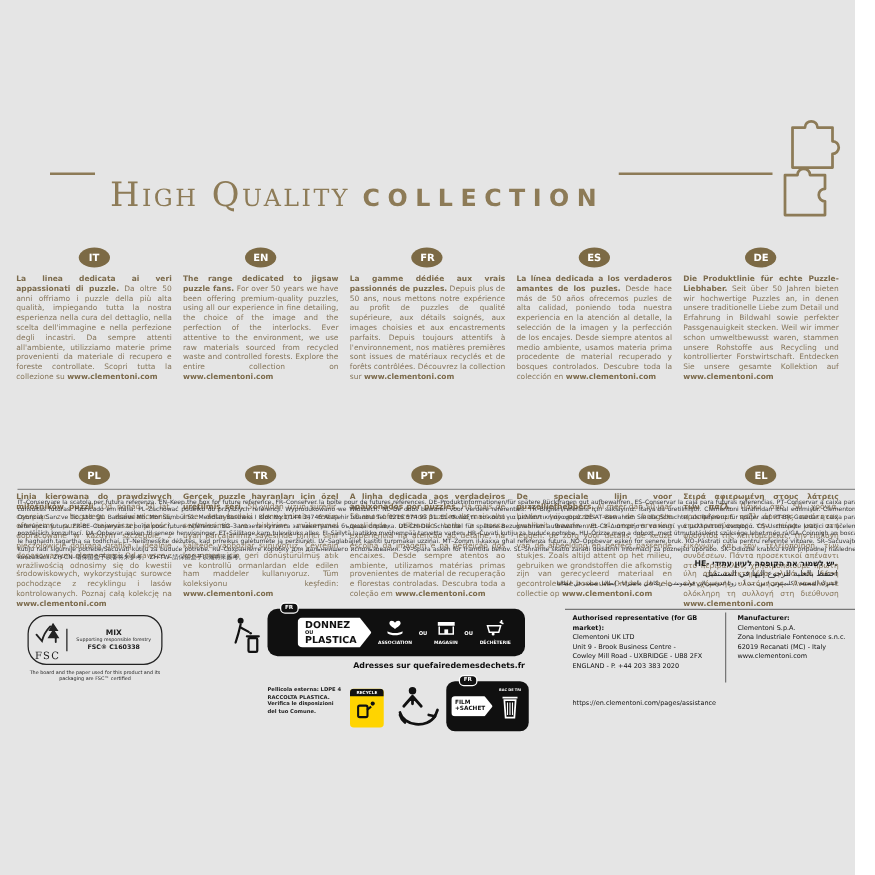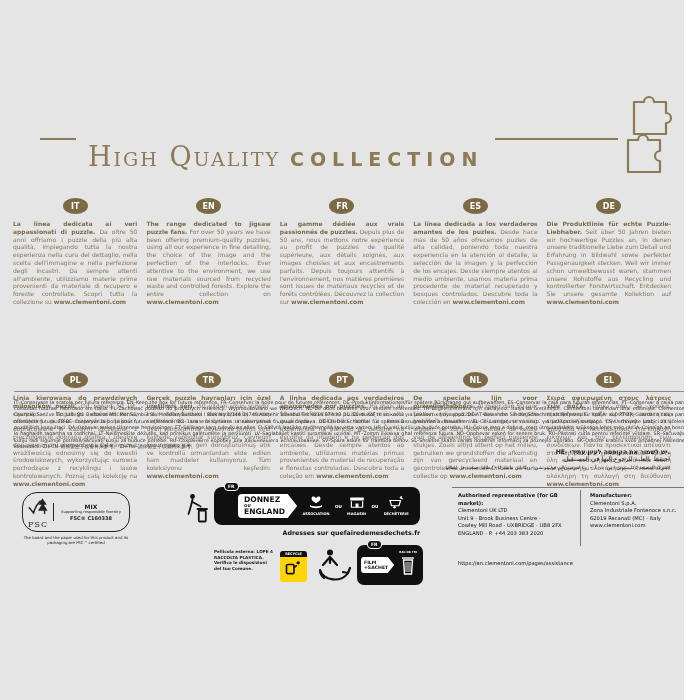--- a/index.html
+++ b/index.html
@@ -192,21 +192,21 @@
       <path d="M11.5 16 h9.5"></path>
       <rect x="12.8" y="17.5" width="7" height="11" rx="1"></rect>
     </svg>
   </div>
 
   <div class="don">
     <div class="frtag">FR</div>
     <div class="donbox">
       <div class="d1">DONNEZ</div>
       <div class="d2">OU</div>
-      <div class="d1">ENGLAND</div>
+      <div class="d1">PLASTICA</div>
     </div>
     <div class="icongrp">
       <div class="ig">
         <svg width="18" height="14" viewBox="0 0 24 18">
           <path d="M12 4 c-1.5 -3 -6 -3 -6 0.5 c0 2.5 3.5 4 6 6 c2.5 -2 6 -3.5 6 -6 c0 -3.5 -4.5 -3.5 -6 -0.5 z" fill="#fff"></path>
           <path d="M4 13 c3 2.6 13 2.6 16 0 l0 2 c-4 3 -12 3 -16 0 z" fill="#fff"></path>
         </svg>
         <div class="iglabel">ASSOCIATION</div>
       </div>
       <div class="ou">OU</div>

